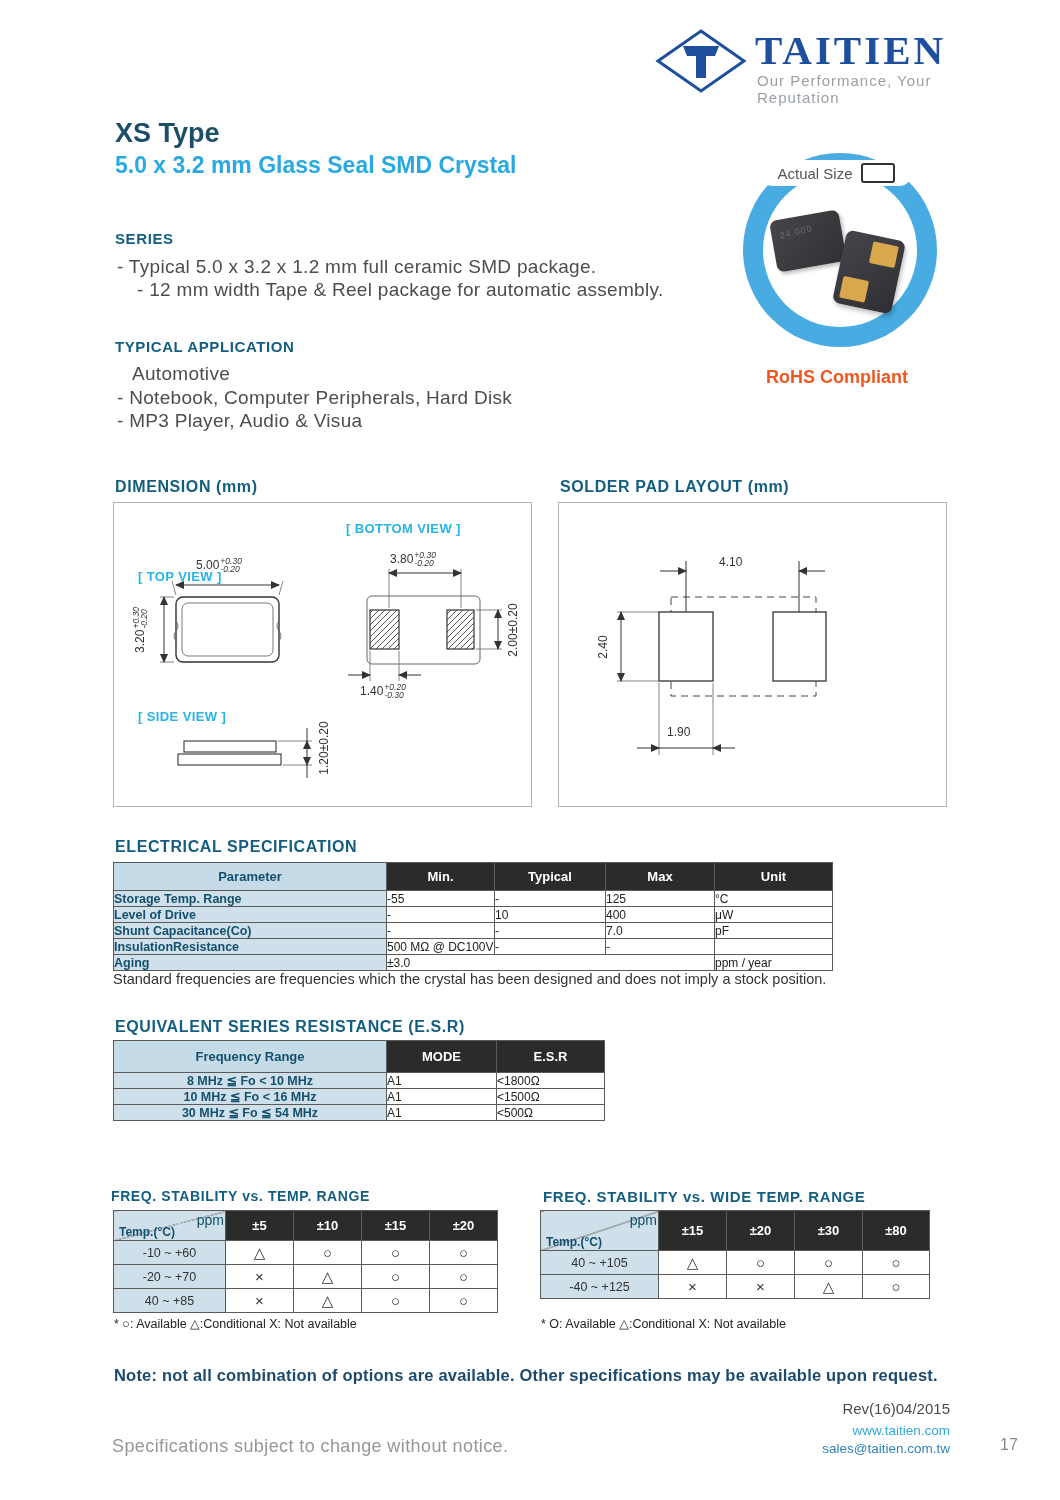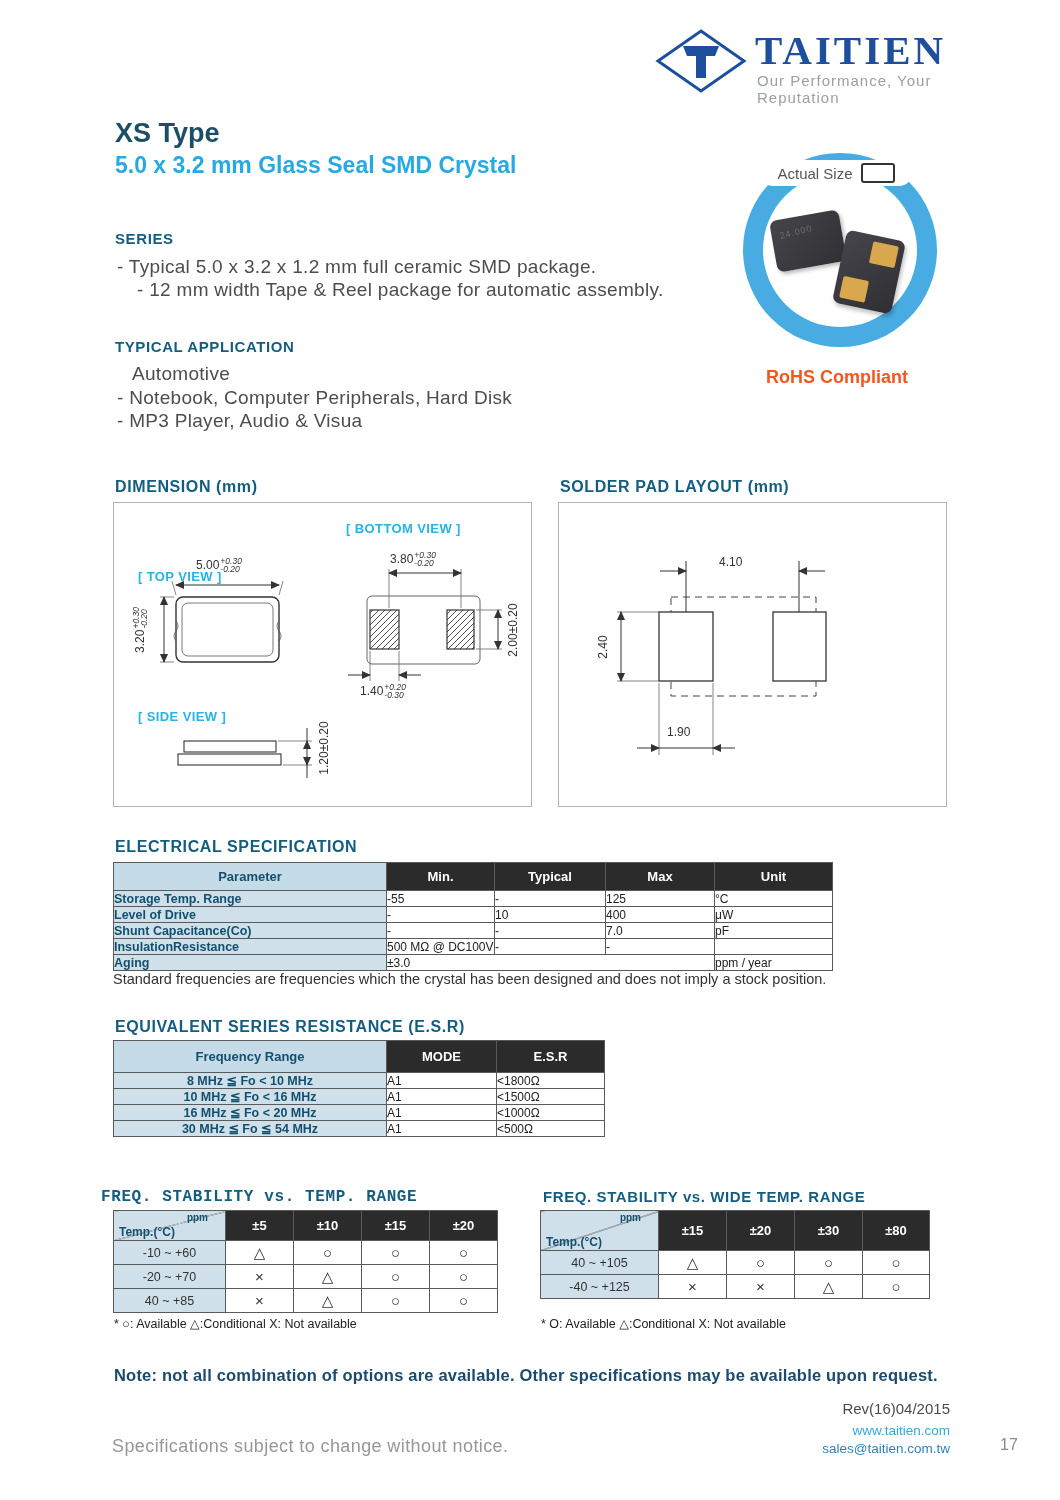--- a/index.html
+++ b/index.html
@@ -17,21 +17,21 @@
   
   table.spec{border-collapse:collapse;table-layout:fixed;background:#fff;}
   table.spec td,table.spec th{border:1px solid #5a5a5a;overflow:hidden;white-space:nowrap;padding:0;}
   .th-dark{background:#2b2b2b;color:#fff;font-weight:bold;font-size:13px;text-align:center;}
   .th-light{background:#c6dbe8;color:#14506e;font-weight:bold;font-size:13px;text-align:center;}
   .param-cell{background:#cfe0ea;color:#14506e;font-weight:bold;font-size:12.5px;text-align:left;padding-left:14px;}
   .val-cell{background:#fff;color:#222;font-size:12px;text-align:left;}
   .rl-cell{background:#cfe0ea;color:#333;font-size:12.5px;text-align:center;}
   .sym-cell{background:#fff;color:#333;font-size:15px;text-align:center;}
   .corner{position:relative;background-color:#cfe0ea;background-image:linear-gradient(to bottom right,transparent 49.4%,#777 49.4%,#777 50.6%,transparent 50.6%);}
-  .corner .ppm{position:absolute;top:1px;right:17px;font-weight:bold;color:#14506e;font-size:10px;}
+  .corner .ppm{position:absolute;top:1px;right:1px;font-weight:normal;color:#14506e;font-size:14px;}
   .corner .temp{position:absolute;bottom:1px;left:5px;font-weight:bold;color:#14506e;font-size:12px;}
   .footnote{font-size:12.5px;color:#222;white-space:nowrap;}
   
   .brand{font-family:"Liberation Serif",serif;font-weight:bold;font-size:41px;color:#1d4f9e;letter-spacing:3px;}
   .slogan{font-size:15px;color:#9aa0a6;letter-spacing:1px;}
   
   .circle-outer{width:194px;height:194px;border-radius:50%;background:#48ace2;}
   .circle-inner{position:absolute;left:20px;top:20px;width:154px;height:154px;border-radius:50%;background:#fff;}
   .asize-pill{background:#fff;border-radius:13px;display:flex;align-items:center;justify-content:center;gap:8px;font-size:15px;color:#555;}
   .asize-rect{width:30px;height:16px;border:2px solid #333;border-radius:3px;background:#fff;}
@@ -291,33 +291,28 @@
       <td class="param-cell" style="text-align:center;padding-left:0;">8 MHz ≦ Fo &lt; 10 MHz</td>
       <td class="val-cell">A1</td>
       <td class="val-cell">&lt;1800Ω</td>
     </tr>
     <tr style="height:16px">
       <td class="param-cell" style="text-align:center;padding-left:0;">10 MHz ≦ Fo &lt; 16 MHz</td>
       <td class="val-cell">A1</td>
       <td class="val-cell">&lt;1500Ω</td>
     </tr>
     <tr style="height:16px">
-      <td class="param-cell" style="text-align:center;padding-left:0;">16 MHz ≦ Fo &lt; 20 MHz</td>
-      <td class="val-cell">A1</td>
-      <td class="val-cell">&lt;1000Ω</td>
-    </tr>
-    <tr style="height:16px">
       <td class="param-cell" style="text-align:center;padding-left:0;">30 MHz ≦ Fo ≦ 54 MHz</td>
       <td class="val-cell">A1</td>
       <td class="val-cell">&lt;500Ω</td>
     </tr>
   </tbody>
     </table>
 
-  <div class="abs sec-heading" style="left:101px;top:1188px;font-size:16px;font-family:Liberation Mono, monospace;">FREQ. STABILITY vs. TEMP. RANGE</div>
+  <div class="abs sec-heading" style="left:111px;top:1188px;font-size:14px;">FREQ. STABILITY vs. TEMP. RANGE</div>
   <table class="abs spec" style="left:113px;top:1210px;width:385px;">
     <colgroup>
         <col style="width:112px">
         <col style="width:68px">
         <col style="width:68px">
         <col style="width:68px">
         <col>
       </colgroup>
     <tbody>
         <tr style="height:30px">

